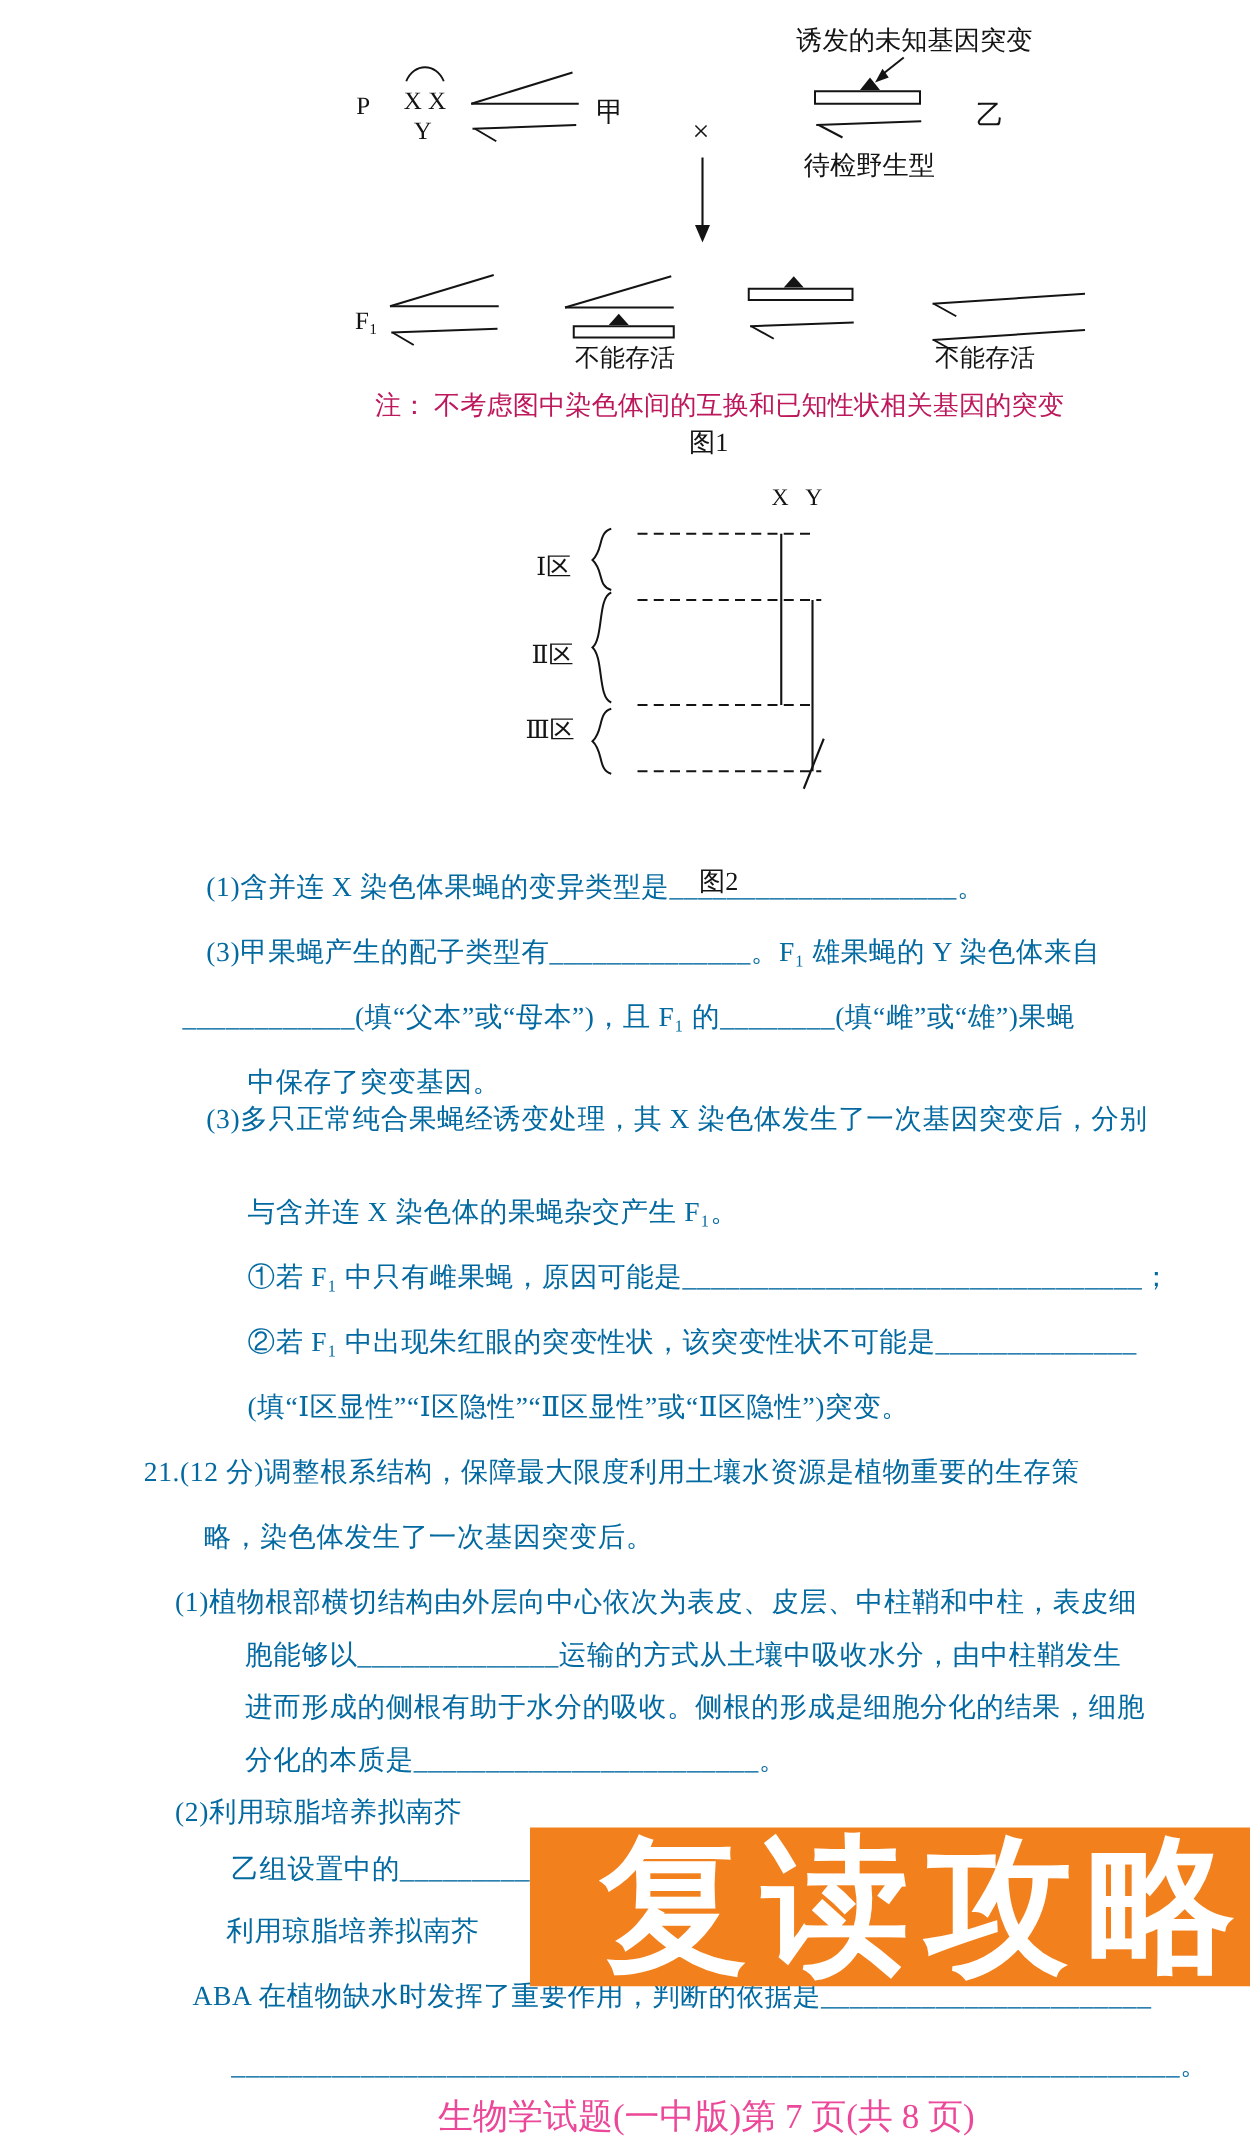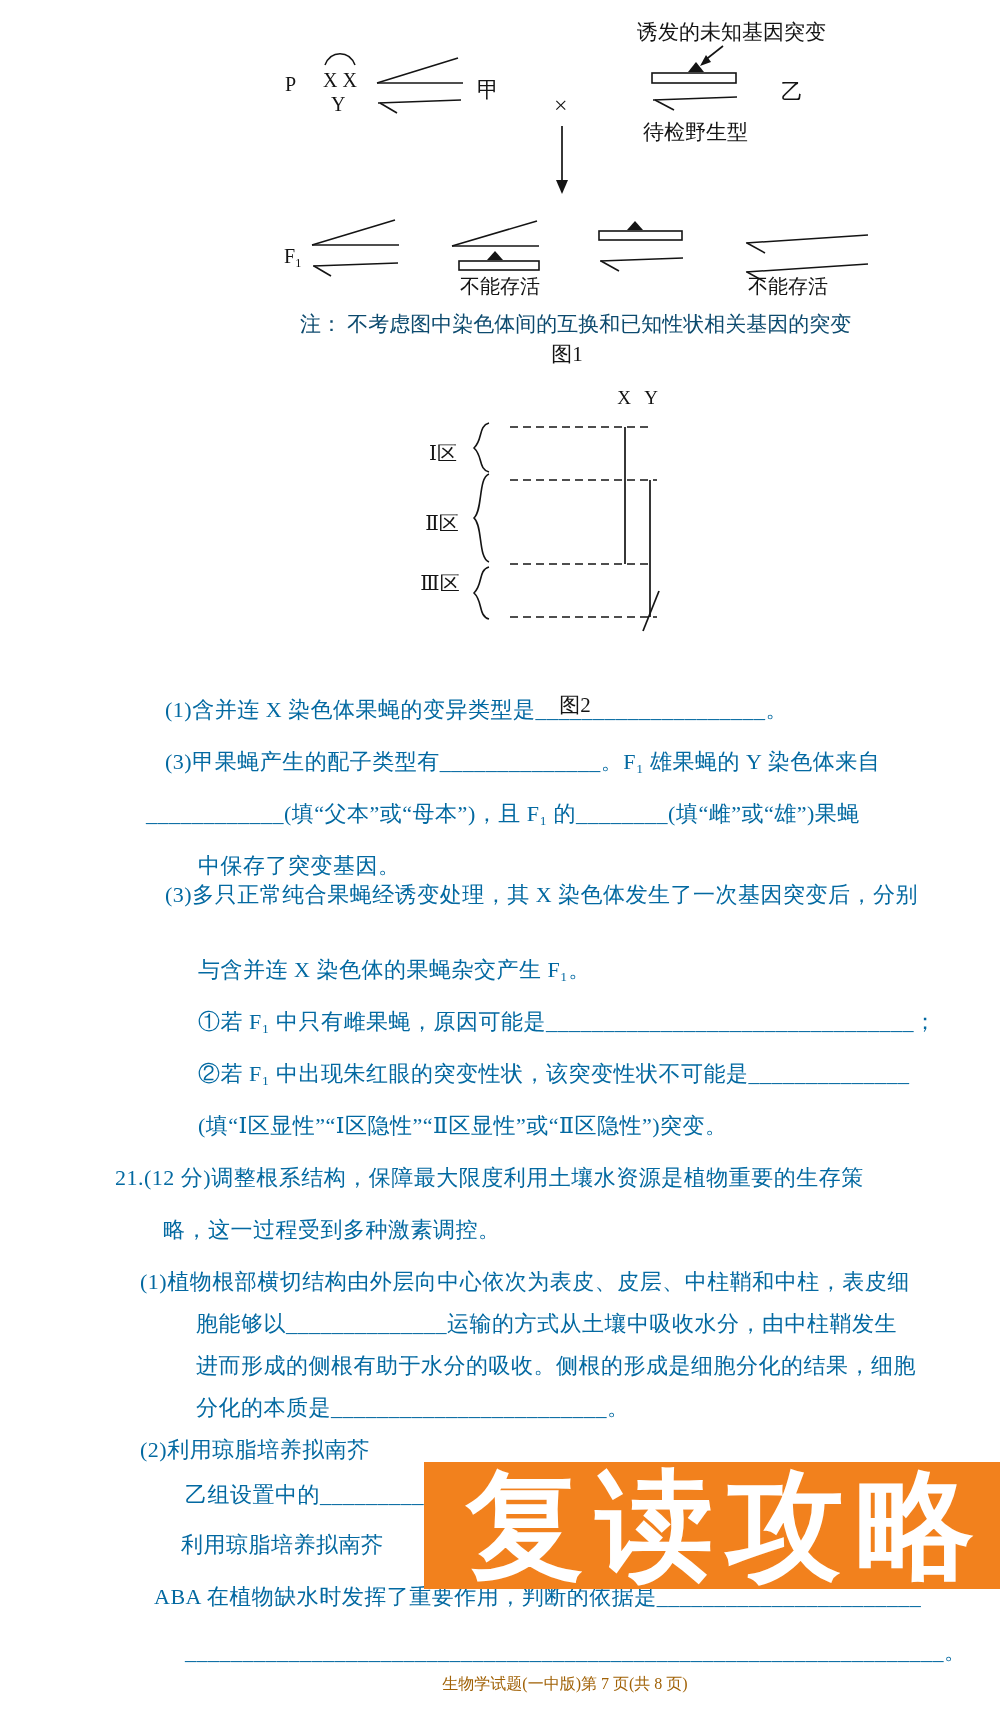--- a/index.html
+++ b/index.html
@@ -1,23 +1,23 @@
 <!DOCTYPE html>
 <html><head>
 <meta charset="utf-8">
 <style>
   html,body{margin:0;padding:0;background:#ffffff;width:1000px;height:1720px;position:relative;overflow:hidden;}
   body{font-family:"Liberation Serif","DejaVu Serif",serif;color:#111;}
   .tline{position:absolute;font-size:22px;line-height:30px;white-space:nowrap;letter-spacing:0.5px;color:#0369a1;}
-  .note{position:absolute;font-size:21px;line-height:28px;white-space:nowrap;color:#0c4a6e;}
-  .footer{position:absolute;top:1674px;left:565px;transform:translateX(-50%);font-size:16px;white-space:nowrap;color:#a16207;}
+  .note{position:absolute;font-size:21px;line-height:28px;white-space:nowrap;color:#be185d;}
+  .footer{position:absolute;top:1674px;left:565px;transform:translateX(-50%);font-size:28px;white-space:nowrap;color:#ec4899;}
   .diagram-svg{position:absolute;left:0;top:0;z-index:1;pointer-events:none;}
   .svgt{font-family:"Liberation Serif","DejaVu Serif",serif;fill:#141414;}
   .wm{position:absolute;left:424px;top:1462px;width:576px;height:127px;overflow:hidden;z-index:5;}
-  .wm span{display:block;font-family:"Liberation Sans","DejaVu Sans",sans-serif;font-weight:bold;font-size:118px;line-height:127px;letter-spacing:12px;margin-left:42px;white-space:nowrap;}
+  .wm span{display:block;font-family:"Liberation Sans","DejaVu Sans",sans-serif;font-weight:bold;font-size:118px;line-height:127px;letter-spacing:12px;margin-left:42px;white-space:nowrap;text-align:right;}
   .textlayer{position:absolute;inset:0;z-index:2;}
 </style>
 </head>
 <body>
 
 <svg class="diagram-svg" width="1000" height="1720" viewBox="0 0 1000 1720" xmlns="http://www.w3.org/2000/svg">
 
   <text class="svgt" x="637" y="39" font-size="21">诱发的未知基因突变</text>
   <line x1="723" y1="46" x2="704" y2="61" stroke="#141414" stroke-width="1.6"></line>
   <polygon points="700,66 711,62 706,55" fill="#141414"></polygon>
@@ -91,21 +91,21 @@
   <div class="tline" style="left:165px;top:747px;">(3)甲果蝇产生的配子类型有______________。F₁ 雄果蝇的 Y 染色体来自</div>
   <div class="tline" style="left:146px;top:799px;">____________(填“父本”或“母本”)，且 F₁ 的________(填“雌”或“雄”)果蝇</div>
   <div class="tline" style="left:198px;top:851px;">中保存了突变基因。</div>
   <div class="tline" style="left:165px;top:880px;">(3)多只正常纯合果蝇经诱变处理，其 X 染色体发生了一次基因突变后，分别</div>
   <div class="tline" style="left:198px;top:955px;">与含并连 X 染色体的果蝇杂交产生 F₁。</div>
   <div class="tline" style="left:198px;top:1007px;">①若 F₁ 中只有雌果蝇，原因可能是________________________________；</div>
   <div class="tline" style="left:198px;top:1059px;">②若 F₁ 中出现朱红眼的突变性状，该突变性状不可能是______________</div>
   <div class="tline" style="left:198px;top:1111px;">(填“Ⅰ区显性”“Ⅰ区隐性”“Ⅱ区显性”或“Ⅱ区隐性”)突变。</div>
 
   <div class="tline" style="left:115px;top:1163px;">21.(12 分)调整根系结构，保障最大限度利用土壤水资源是植物重要的生存策</div>
-  <div class="tline" style="left:163px;top:1215px;">略，这一过程受到多种激素调控。</div>
+  <div class="tline" style="left:163px;top:1215px;">略，染色体发生了一次基因突变后。</div>
   <div class="tline" style="left:140px;top:1267px;">(1)植物根部横切结构由外层向中心依次为表皮、皮层、中柱鞘和中柱，表皮细</div>
   <div class="tline" style="left:196px;top:1309px;">胞能够以______________运输的方式从土壤中吸收水分，由中柱鞘发生</div>
   <div class="tline" style="left:196px;top:1351px;">进而形成的侧根有助于水分的吸收。侧根的形成是细胞分化的结果，细胞</div>
   <div class="tline" style="left:196px;top:1393px;">分化的本质是________________________。</div>
   <div class="tline" style="left:140px;top:1435px;">(2)利用琼脂培养拟南芥</div>
   <div class="tline" style="left:185px;top:1480px;">乙组设置中的__________</div>
   <div class="tline" style="left:181px;top:1530px;">利用琼脂培养拟南芥</div>
   <div class="tline" style="left:154px;top:1582px;">ABA 在植物缺水时发挥了重要作用，判断的依据是_______________________</div>
   <div class="tline" style="left:185px;top:1637px;">__________________________________________________________________。</div>
 

